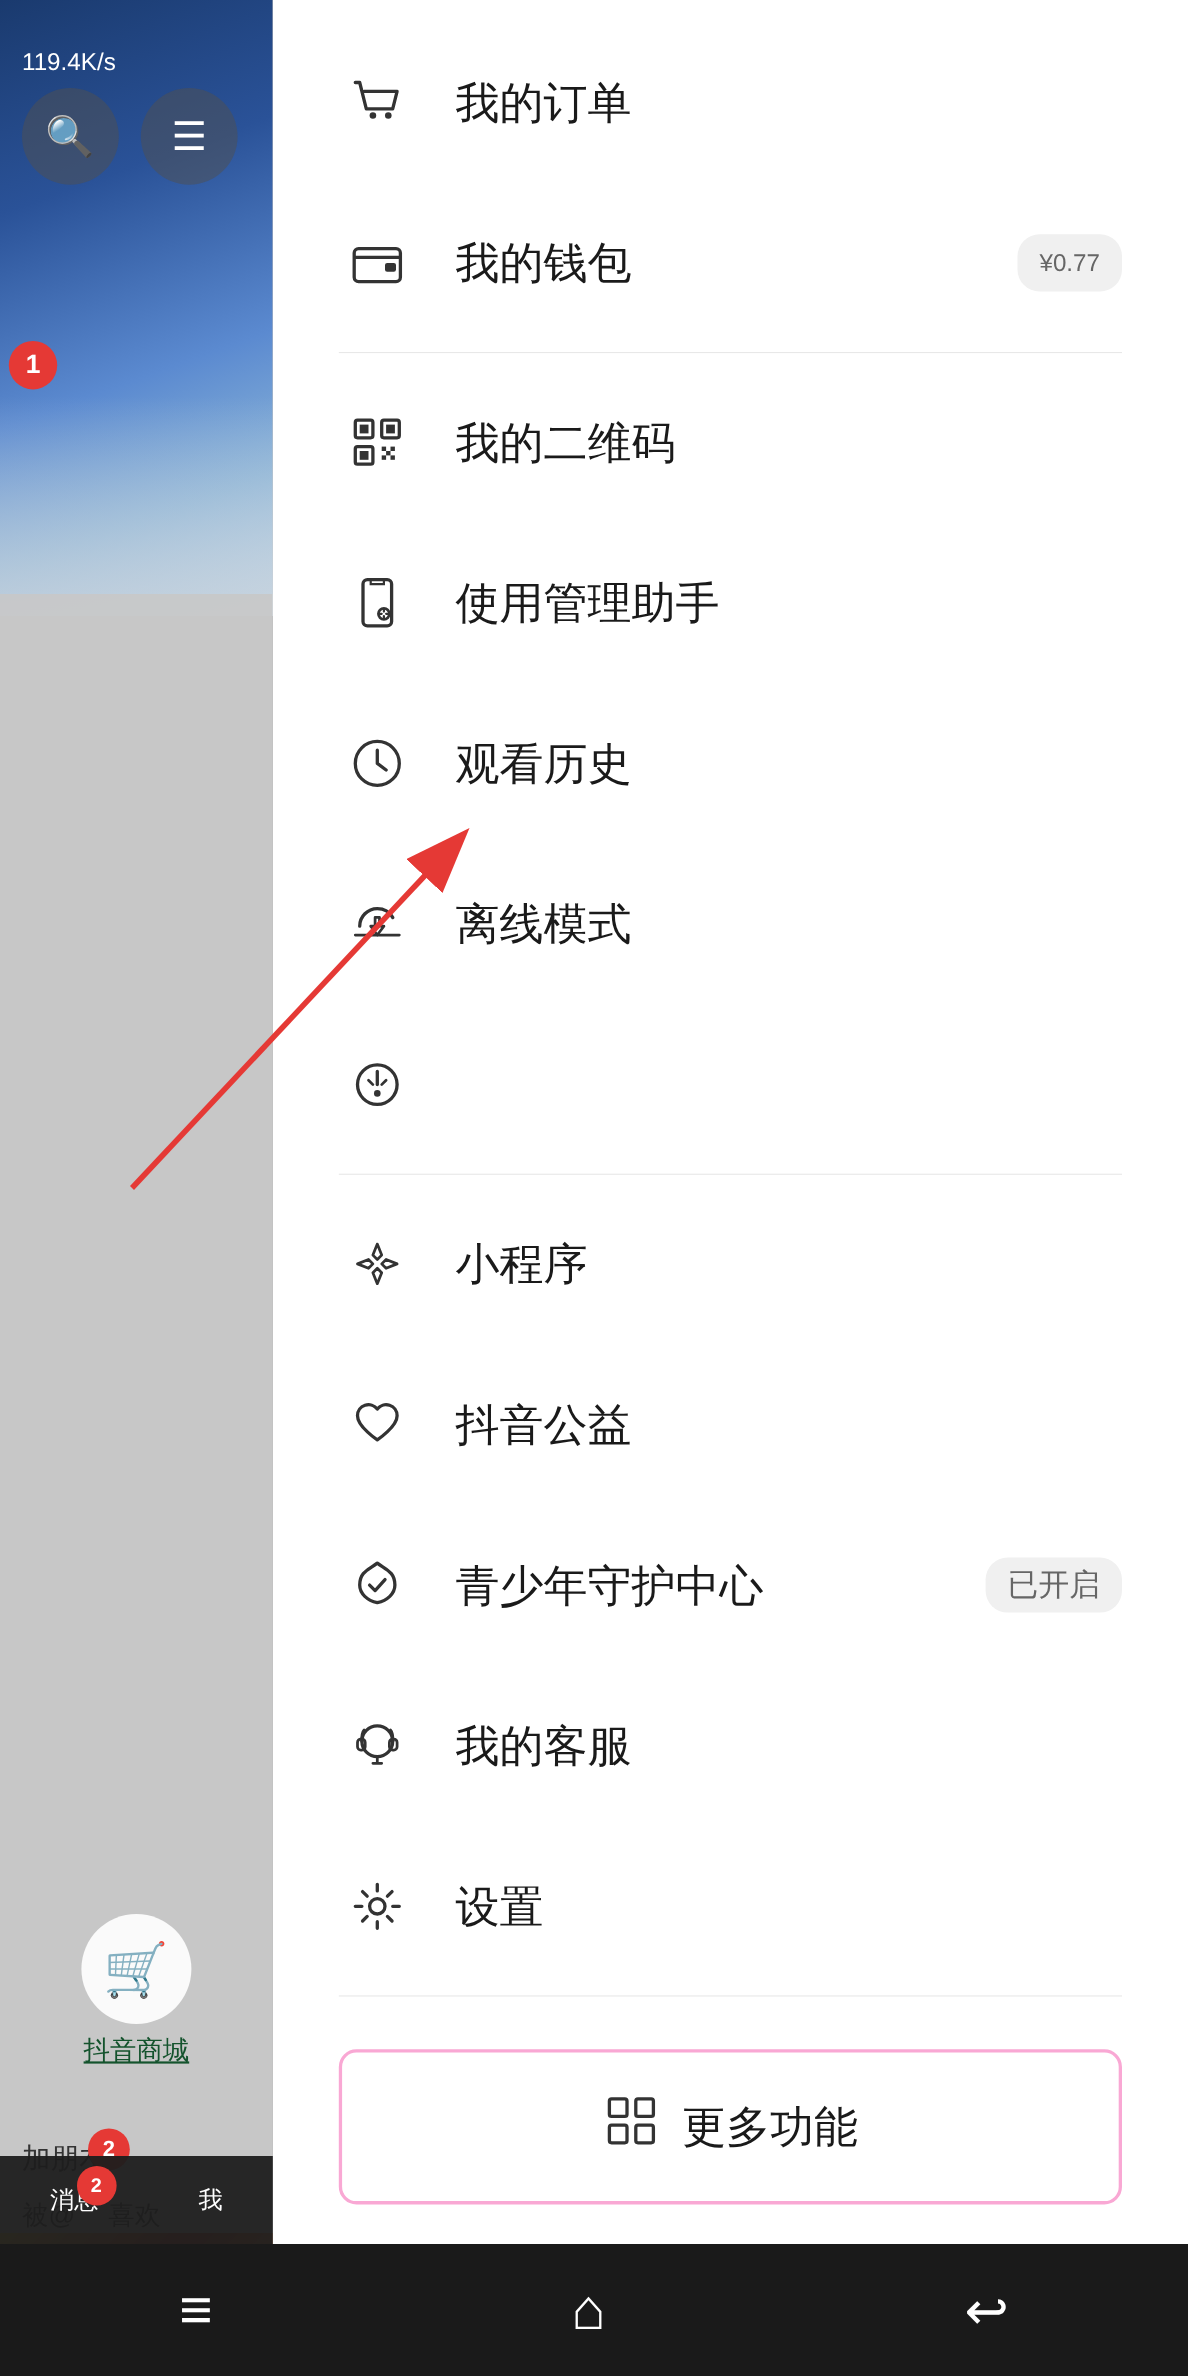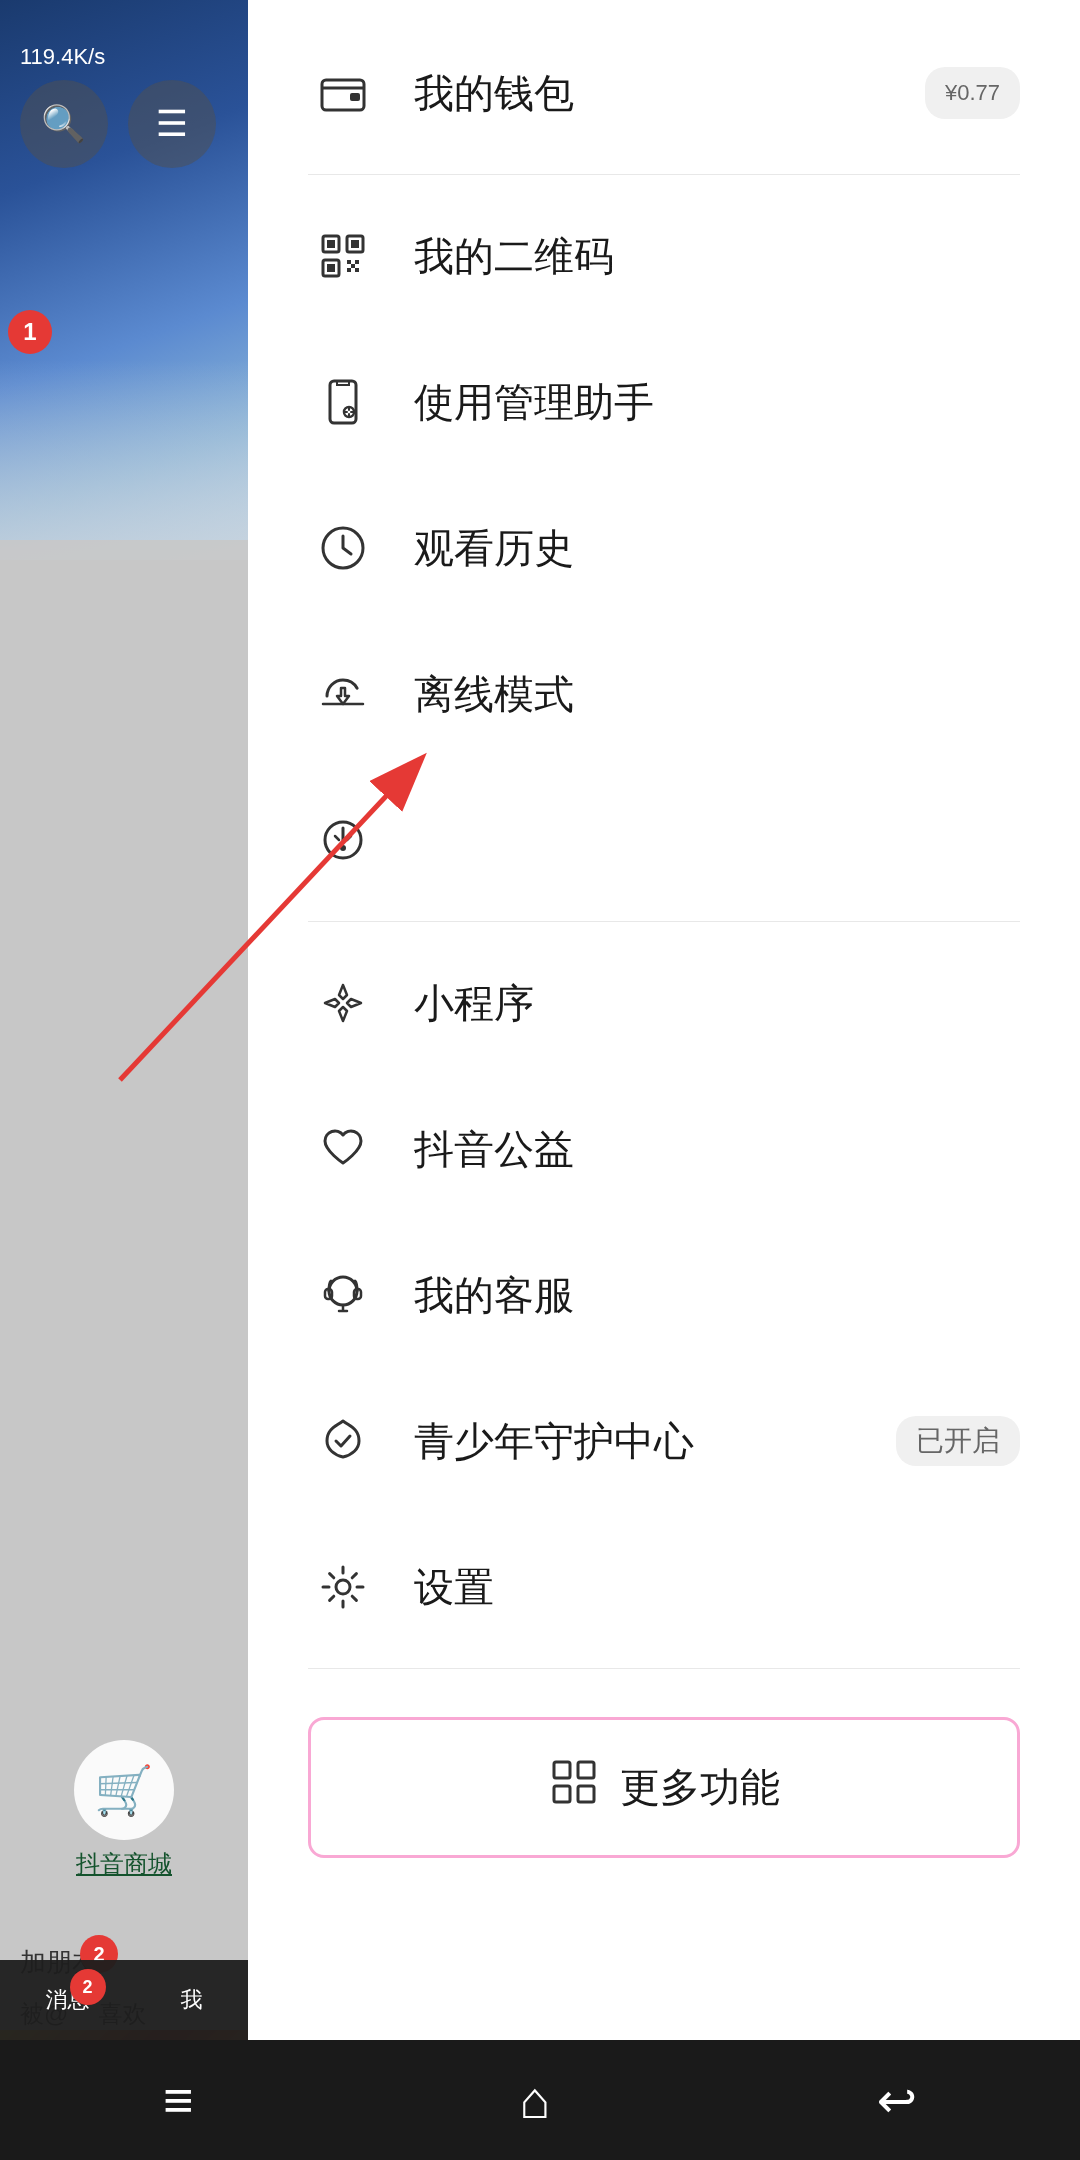--- a/index.html
+++ b/index.html
@@ -369,20 +369,30 @@
     </div>
 
     <div class="left-banner"></div>
 
   </div>
 </div>
 
 <div class="right-panel">
   <ul class="menu-list">
 
+    <li class="menu-item">
+      <div class="menu-icon">
+        <svg width="52" height="52" viewBox="0 0 52 52" fill="none">
+          <path d="M6 8h4l6 24h24l4-16H14" stroke="#333" stroke-width="3" stroke-linecap="round" stroke-linejoin="round" fill="none"></path>
+          <circle cx="22" cy="38" r="3" fill="#333"></circle>
+          <circle cx="36" cy="38" r="3" fill="#333"></circle>
+        </svg>
+      </div>
+      <span class="menu-text">我的订单</span>
+    </li>
 
     <li class="menu-item">
       <div class="menu-icon">
         <svg width="52" height="52" viewBox="0 0 52 52" fill="none">
           <rect x="5" y="13" width="42" height="30" rx="4" stroke="#333" stroke-width="3" fill="none"></rect>
           <path d="M5 21h42" stroke="#333" stroke-width="3"></path>
           <rect x="33" y="26" width="10" height="8" rx="2" fill="#333"></rect>
         </svg>
       </div>
       <span class="menu-text">我的钱包</span>
@@ -473,40 +483,40 @@
         <svg width="52" height="52" viewBox="0 0 52 52" fill="none">
           <path d="M26 40s-18-12-18-22a10 10 0 0 1 18-6 10 10 0 0 1 18 6c0 10-18 22-18 22z" stroke="#333" stroke-width="3" fill="none" stroke-linejoin="round"></path>
         </svg>
       </div>
       <span class="menu-text">抖音公益</span>
     </li>
 
     <li class="menu-item">
       <div class="menu-icon">
         <svg width="52" height="52" viewBox="0 0 52 52" fill="none">
+          <path d="M26 6c-8 6-16 8-16 20 0 8 7 14 16 16 9-2 16-8 16-16 0-12-8-14-16-20z" stroke="#333" stroke-width="3" fill="none" stroke-linejoin="round"></path>
+          <path d="M19 26l5 5 9-10" stroke="#333" stroke-width="3" stroke-linecap="round" stroke-linejoin="round"></path>
+        </svg>
+      </div>
+      <span class="menu-text">青少年守护中心</span>
+      <span class="menu-badge-enabled">已开启</span>
+    </li>
+
+    <li class="menu-item">
+      <div class="menu-icon">
+        <svg width="52" height="52" viewBox="0 0 52 52" fill="none">
           <circle cx="26" cy="22" r="14" stroke="#333" stroke-width="3" fill="none"></circle>
           <path d="M12 22c0-4 0-8 2-10" stroke="#333" stroke-width="3" stroke-linecap="round"></path>
           <path d="M40 22c0-4 0-8-2-10" stroke="#333" stroke-width="3" stroke-linecap="round"></path>
           <rect x="8" y="20" width="7" height="10" rx="3" stroke="#333" stroke-width="2.5" fill="none"></rect>
           <rect x="37" y="20" width="7" height="10" rx="3" stroke="#333" stroke-width="2.5" fill="none"></rect>
           <path d="M26 36v6M22 42h8" stroke="#333" stroke-width="2.5" stroke-linecap="round"></path>
         </svg>
       </div>
       <span class="menu-text">我的客服</span>
-    </li>
-
-    <li class="menu-item">
-      <div class="menu-icon">
-        <svg width="52" height="52" viewBox="0 0 52 52" fill="none">
-          <path d="M26 6c-8 6-16 8-16 20 0 8 7 14 16 16 9-2 16-8 16-16 0-12-8-14-16-20z" stroke="#333" stroke-width="3" fill="none" stroke-linejoin="round"></path>
-          <path d="M19 26l5 5 9-10" stroke="#333" stroke-width="3" stroke-linecap="round" stroke-linejoin="round"></path>
-        </svg>
-      </div>
-      <span class="menu-text">青少年守护中心</span>
-      <span class="menu-badge-enabled">已开启</span>
     </li>
 
     <li class="menu-item">
       <div class="menu-icon">
         <svg width="52" height="52" viewBox="0 0 52 52" fill="none">
           <circle cx="26" cy="26" r="7" stroke="#333" stroke-width="3" fill="none"></circle>
           <path d="M26 6v6M26 40v6M6 26h6M40 26h6M12.6 12.6l4.2 4.2M35.2 35.2l4.2 4.2M12.6 39.4l4.2-4.2M35.2 16.8l4.2-4.2" stroke="#333" stroke-width="3" stroke-linecap="round"></path>
         </svg>
       </div>
       <span class="menu-text">设置</span>

